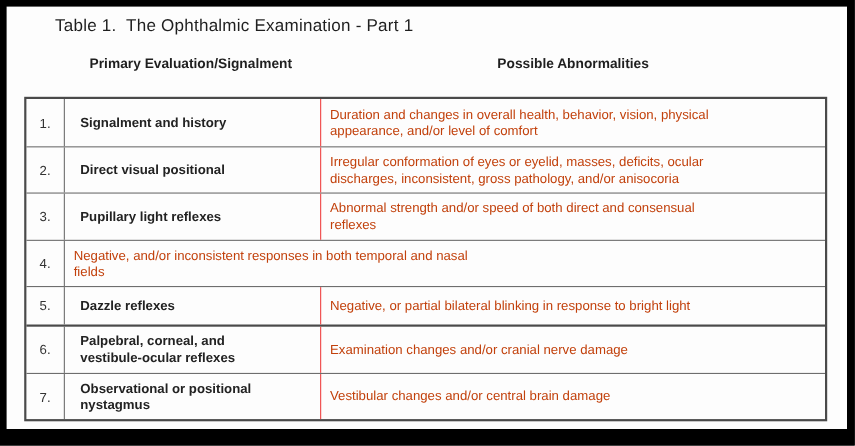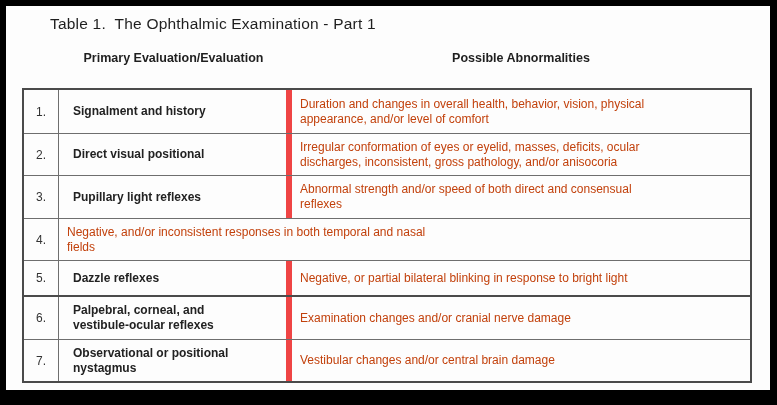--- a/index.html
+++ b/index.html
@@ -59,42 +59,42 @@
   }
   .cell-num {
     width: 35px; flex: 0 0 35px;
     justify-content: center;
     border-right: 1px solid #6e6e6e;
     font-size: 12px; color: #333333;
   }
   .cell-label {
     width: 233px; flex: 0 0 233px;
     padding: 3px 6px 3px 14px;
-    border-right: 6px solid #ef4444;
+    border-right: 1px solid #ef4444;
     font-size: 12px; font-weight: bold; color: #222222;
     line-height: 1.25;
     white-space: pre-line;
   }
   .cell-value {
     flex: 1 1 auto;
     padding: 3px 10px 3px 8px;
     font-size: 12px; color: #c2410c;
     line-height: 1.25;
     white-space: pre-line;
   }
 </style>
 </head>
 <body>
 
 <div class="frame">
   <div class="page">
 
     <div class="title">Table 1.  The Ophthalmic Examination - Part 1</div>
 
-    <div class="col-header hdr-primary">Primary Evaluation/Evaluation</div>
+    <div class="col-header hdr-primary">Primary Evaluation/Signalment</div>
     <div class="col-header hdr-abnorm">Possible Abnormalities</div>
 
     <div class="exam-table">
 
       <div class="t-row r1">
         <div class="cell cell-num">1.</div>
         <div class="cell cell-label">Signalment and history</div>
         <div class="cell cell-value">Duration and changes in overall health, behavior, vision, physical
 appearance, and/or level of comfort</div>
       </div>

